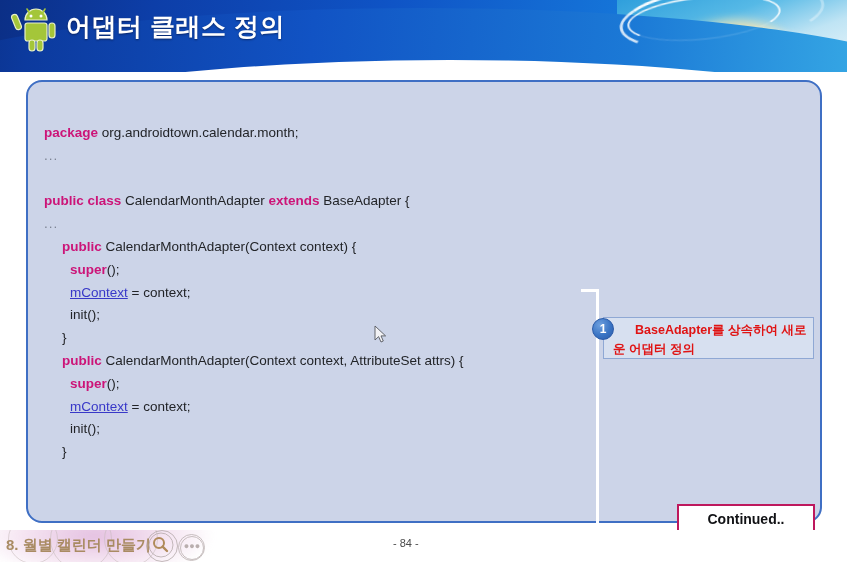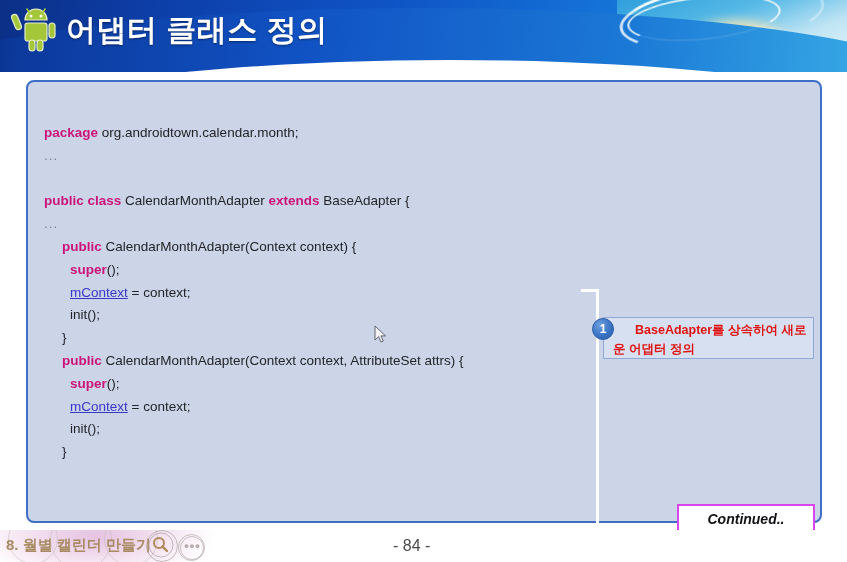--- a/index.html
+++ b/index.html
@@ -106,37 +106,37 @@
   
   #android-logo {
     position: absolute;
     left: 9px; top: 4px;
     width: 52px; height: 48px;
   }
 
   #slide-title {
     position: absolute;
     left: 66px; top: 10px;
-    font-size: 30px;
+    font-size: 25px;
     font-weight: bold;
     color: #ffffff;
     letter-spacing: 0.5px;
     text-shadow: 0 1px 2px rgba(0,0,20,0.45);
     white-space: nowrap;
   }
 
   
   #code-panel {
     position: absolute;
     left: 26px; top: 80px;
     width: 796px; height: 443px;
     box-sizing: border-box;
     background: #ccd4e8;
     border: 2px solid #3f6fc4;
-    border-radius: 8px;
+    border-radius: 16px;
   }
   #code-block {
     position: absolute;
     left: 16px; top: 40px;
     width: 700px;
     font-size: 13.5px;
     color: #222428;
     line-height: 22.8px;
     white-space: pre;
   }
@@ -191,27 +191,26 @@
     line-height: 20px;
   }
 
   
   #continued-box {
     position: absolute;
     left: 677px; top: 504px;
     width: 138px; height: 29px;
     box-sizing: border-box;
     background: #ffffff;
-    border: 2px solid #d946ef;
+    border: 2px solid #be185d;
     color: #111215;
     font-size: 14px;
     font-weight: bold;
     text-align: center;
     line-height: 26px;
-    font-style: italic;
   }
 
   
   #mouse-cursor {
     position: absolute;
     left: 374px; top: 325px;
     width: 13px; height: 18px;
   }
 
   
@@ -263,21 +262,21 @@
     border: 1px solid rgba(186,176,176,0.8);
     color: #b9aeae;
     font-size: 9px;
     text-align: center;
     line-height: 19px;
     letter-spacing: 0px;
   }
   #page-number {
     position: absolute;
     left: 393px; top: 7px;
-    font-size: 16px;
+    font-size: 11px;
     color: #4a4a4a;
     white-space: nowrap;
   }
 </style>
 </head>
 <body>
 
 <div id="slide-header">
   <div class="hdr-base"></div>
   <div class="hdr-glow-wrap">

